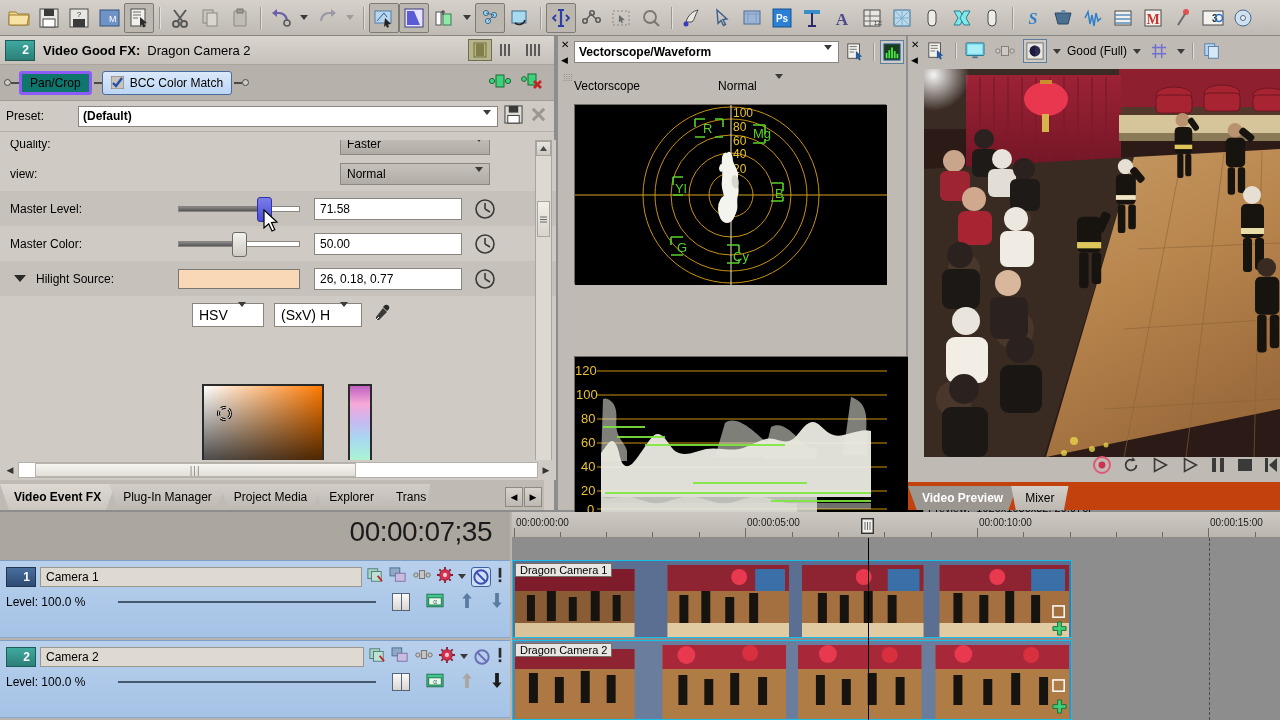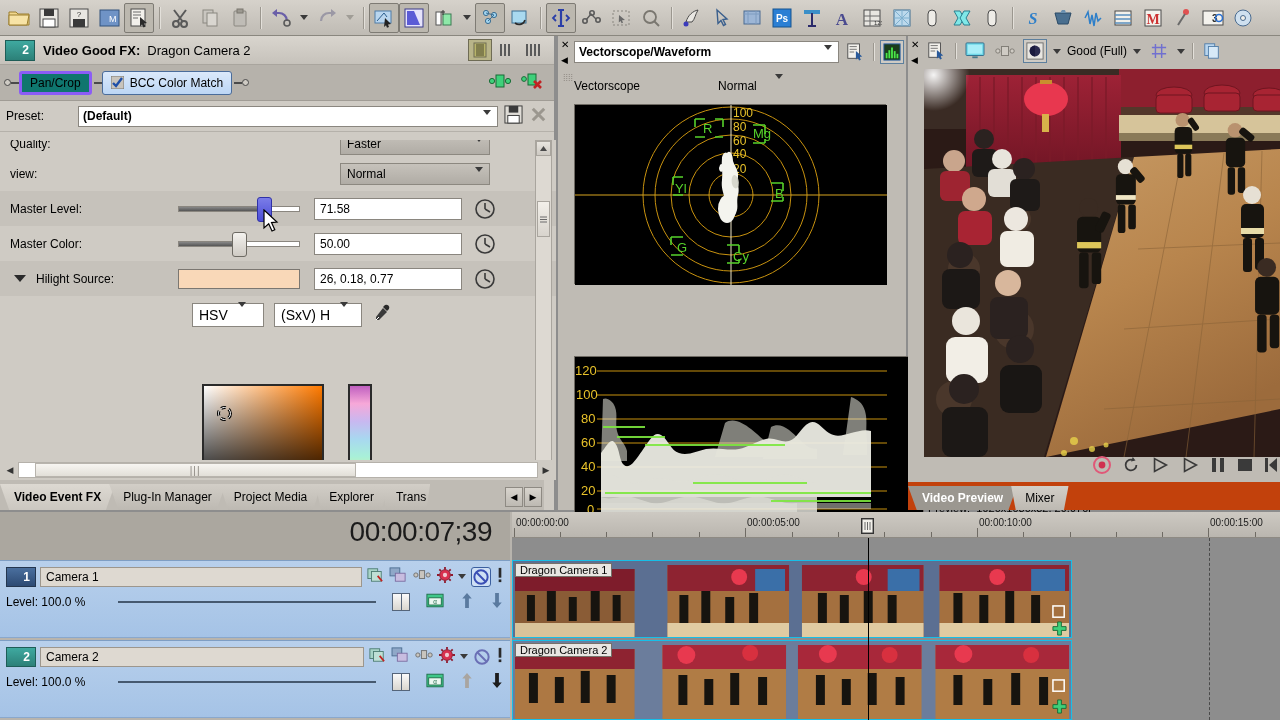--- a/index.html
+++ b/index.html
@@ -1108,21 +1108,21 @@
     <div class="ptab active">
         <span>Video Preview</span>
       </div>
     <div class="ptab">
         <span>Mixer</span>
       </div>
   </div>
 
   <div class="timeline">
     <div class="tc-area">
-      <div class="timecode">00:00:07;39</div>
+      <div class="timecode">00:00:07;35</div>
     </div>
 
     <div class="ruler">
       <span class="lbl" style="left:4px;">00:00:00:00</span>
       <span class="lbl" style="left:235px;">00:00:05:00</span>
       <span class="lbl" style="left:467px;">00:00:10:00</span>
       <span class="lbl" style="left:698px;">00:00:15:00</span>
       <span class="tick" style="left:2px;height:9px;"></span>
         <span class="tick" style="left:48px;height:5px;"></span>
       <span class="tick" style="left:94px;height:5px;"></span>

